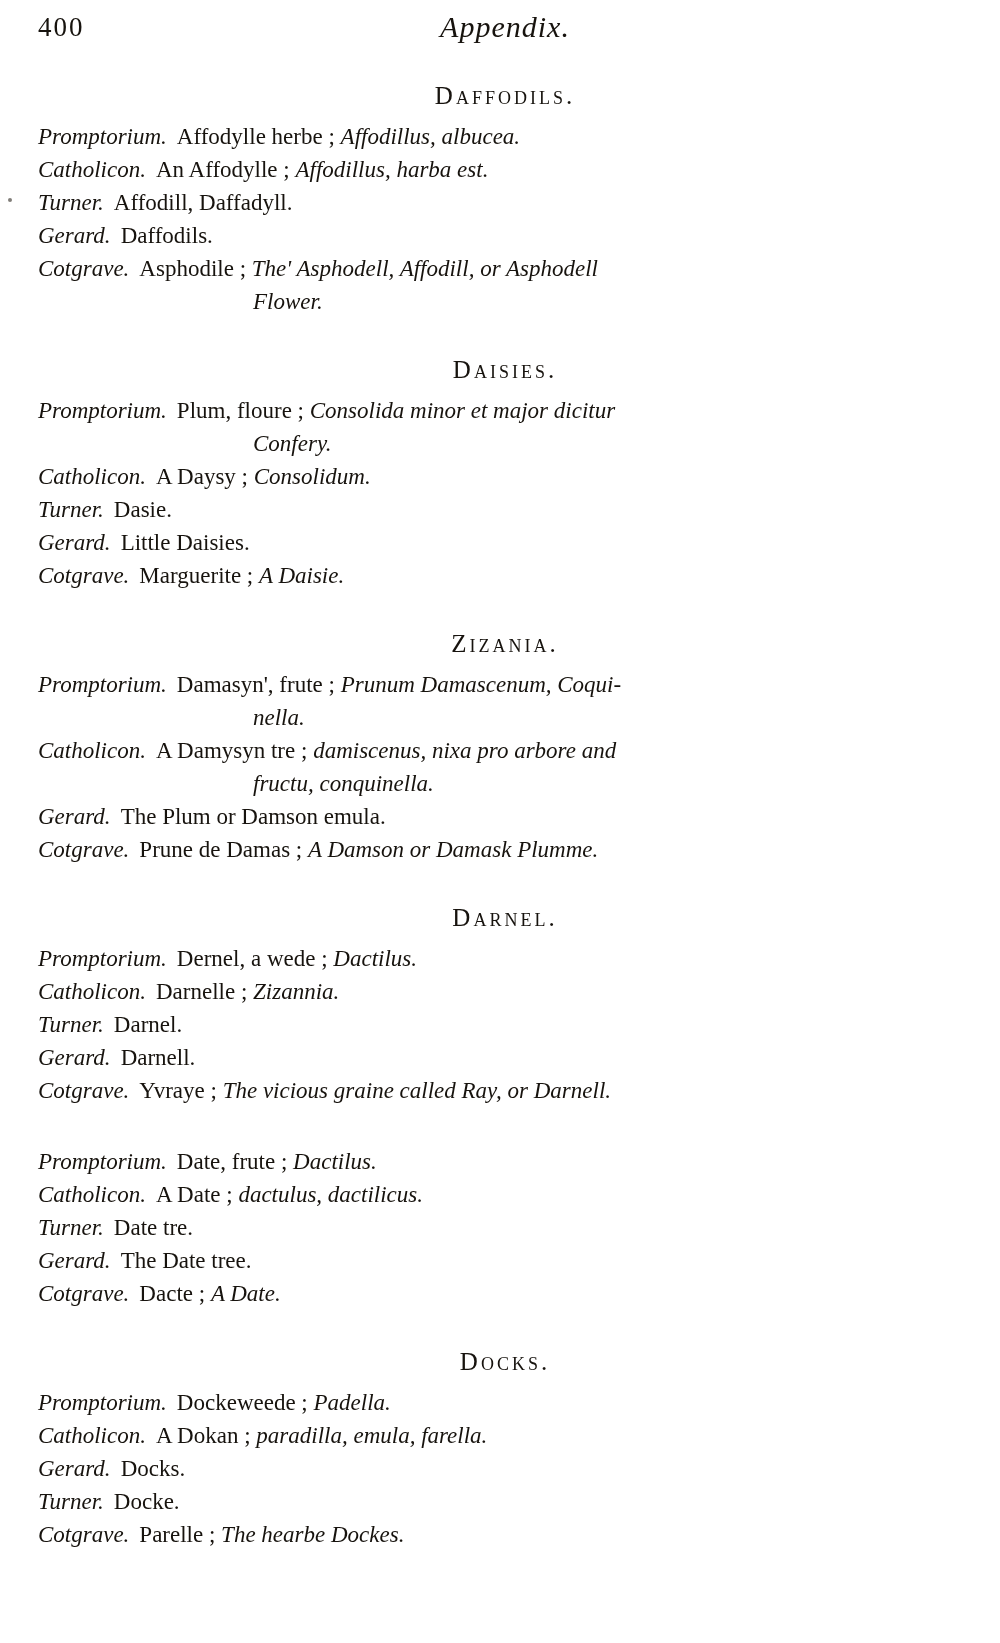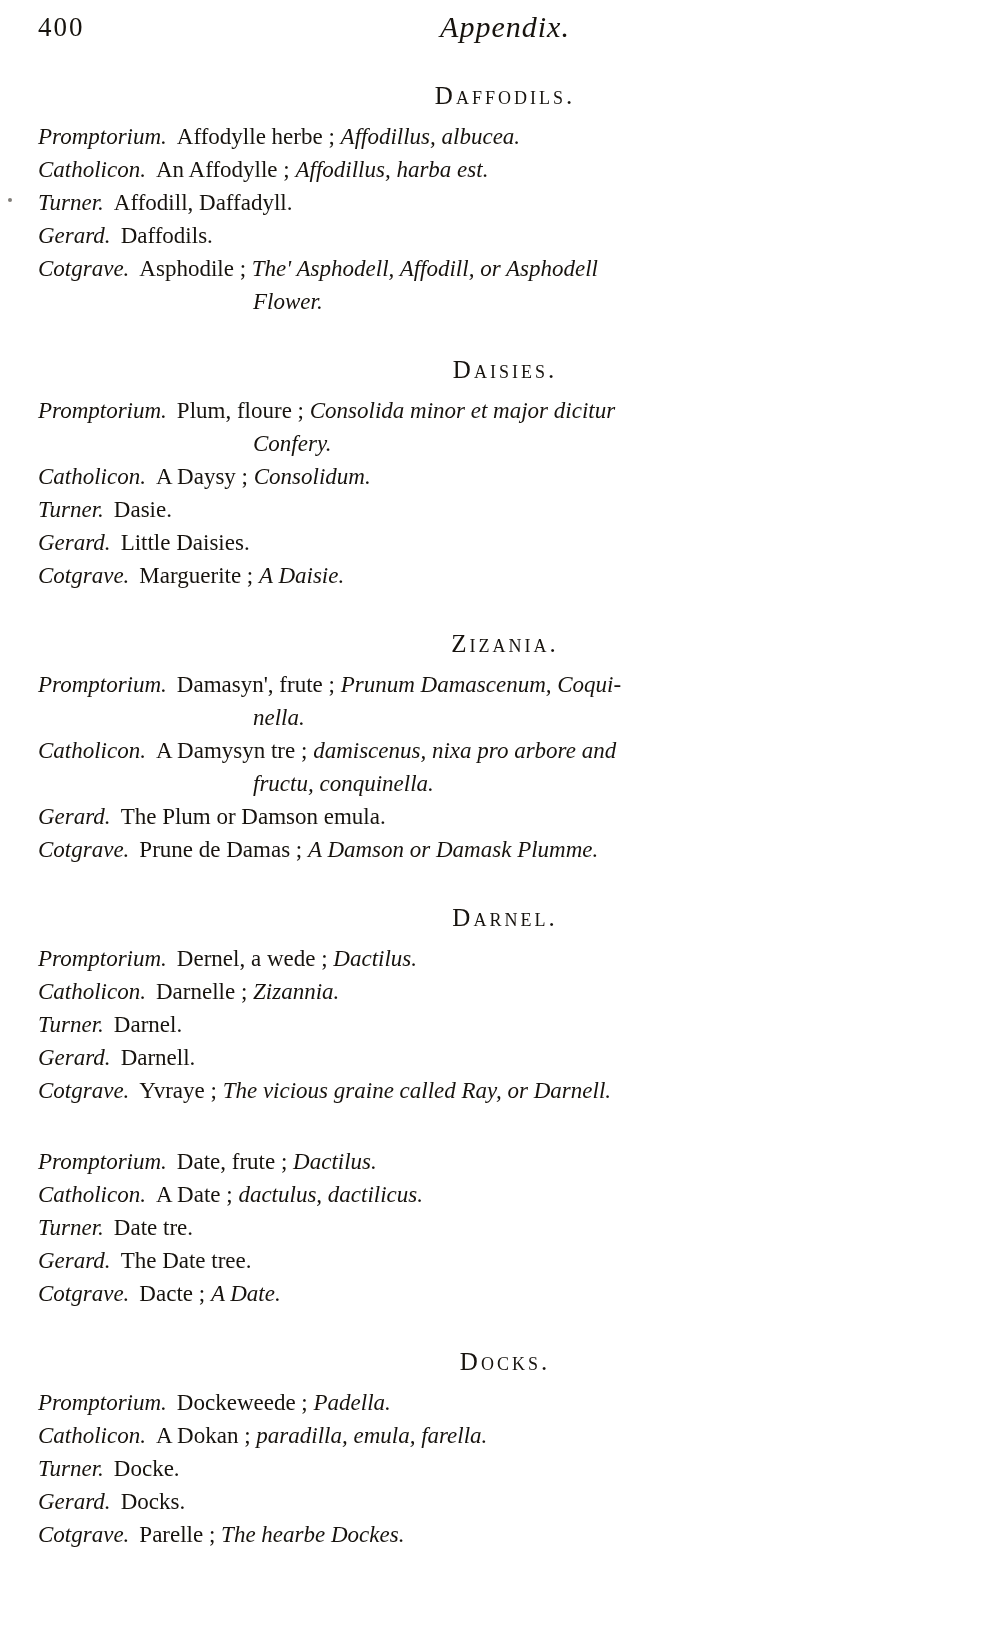--- a/index.html
+++ b/index.html
@@ -120,18 +120,18 @@
         <div class="entry"><span class="source">Promptorium.</span><span class="roman">Date, frute ; </span><span class="latin">Dactilus.</span></div>
         <div class="entry"><span class="source">Catholicon.</span><span class="roman">A Date ; </span><span class="latin">dactulus, dactilicus.</span></div>
         <div class="entry"><span class="source">Turner.</span><span class="roman">Date tre.</span></div>
         <div class="entry"><span class="source">Gerard.</span><span class="roman">The Date tree.</span></div>
         <div class="entry"><span class="source">Cotgrave.</span><span class="roman">Dacte ; </span><span class="latin">A Date.</span></div>
       </section>
       <section class="section">
         <h2 class="section-title">Docks.</h2>
         <div class="entry"><span class="source">Promptorium.</span><span class="roman">Dockeweede ; </span><span class="latin">Padella.</span></div>
         <div class="entry"><span class="source">Catholicon.</span><span class="roman">A Dokan ; </span><span class="latin">paradilla, emula, farella.</span></div>
+        <div class="entry"><span class="source">Gerard.</span><span class="roman">Docks.</span></div>
         <div class="entry"><span class="source">Turner.</span><span class="roman">Docke.</span></div>
-        <div class="entry"><span class="source">Gerard.</span><span class="roman">Docks.</span></div>
         <div class="entry"><span class="source">Cotgrave.</span><span class="roman">Parelle ; </span><span class="latin">The hearbe Dockes.</span></div>
       </section>
     </div>
 </div>
 
 </body></html>

